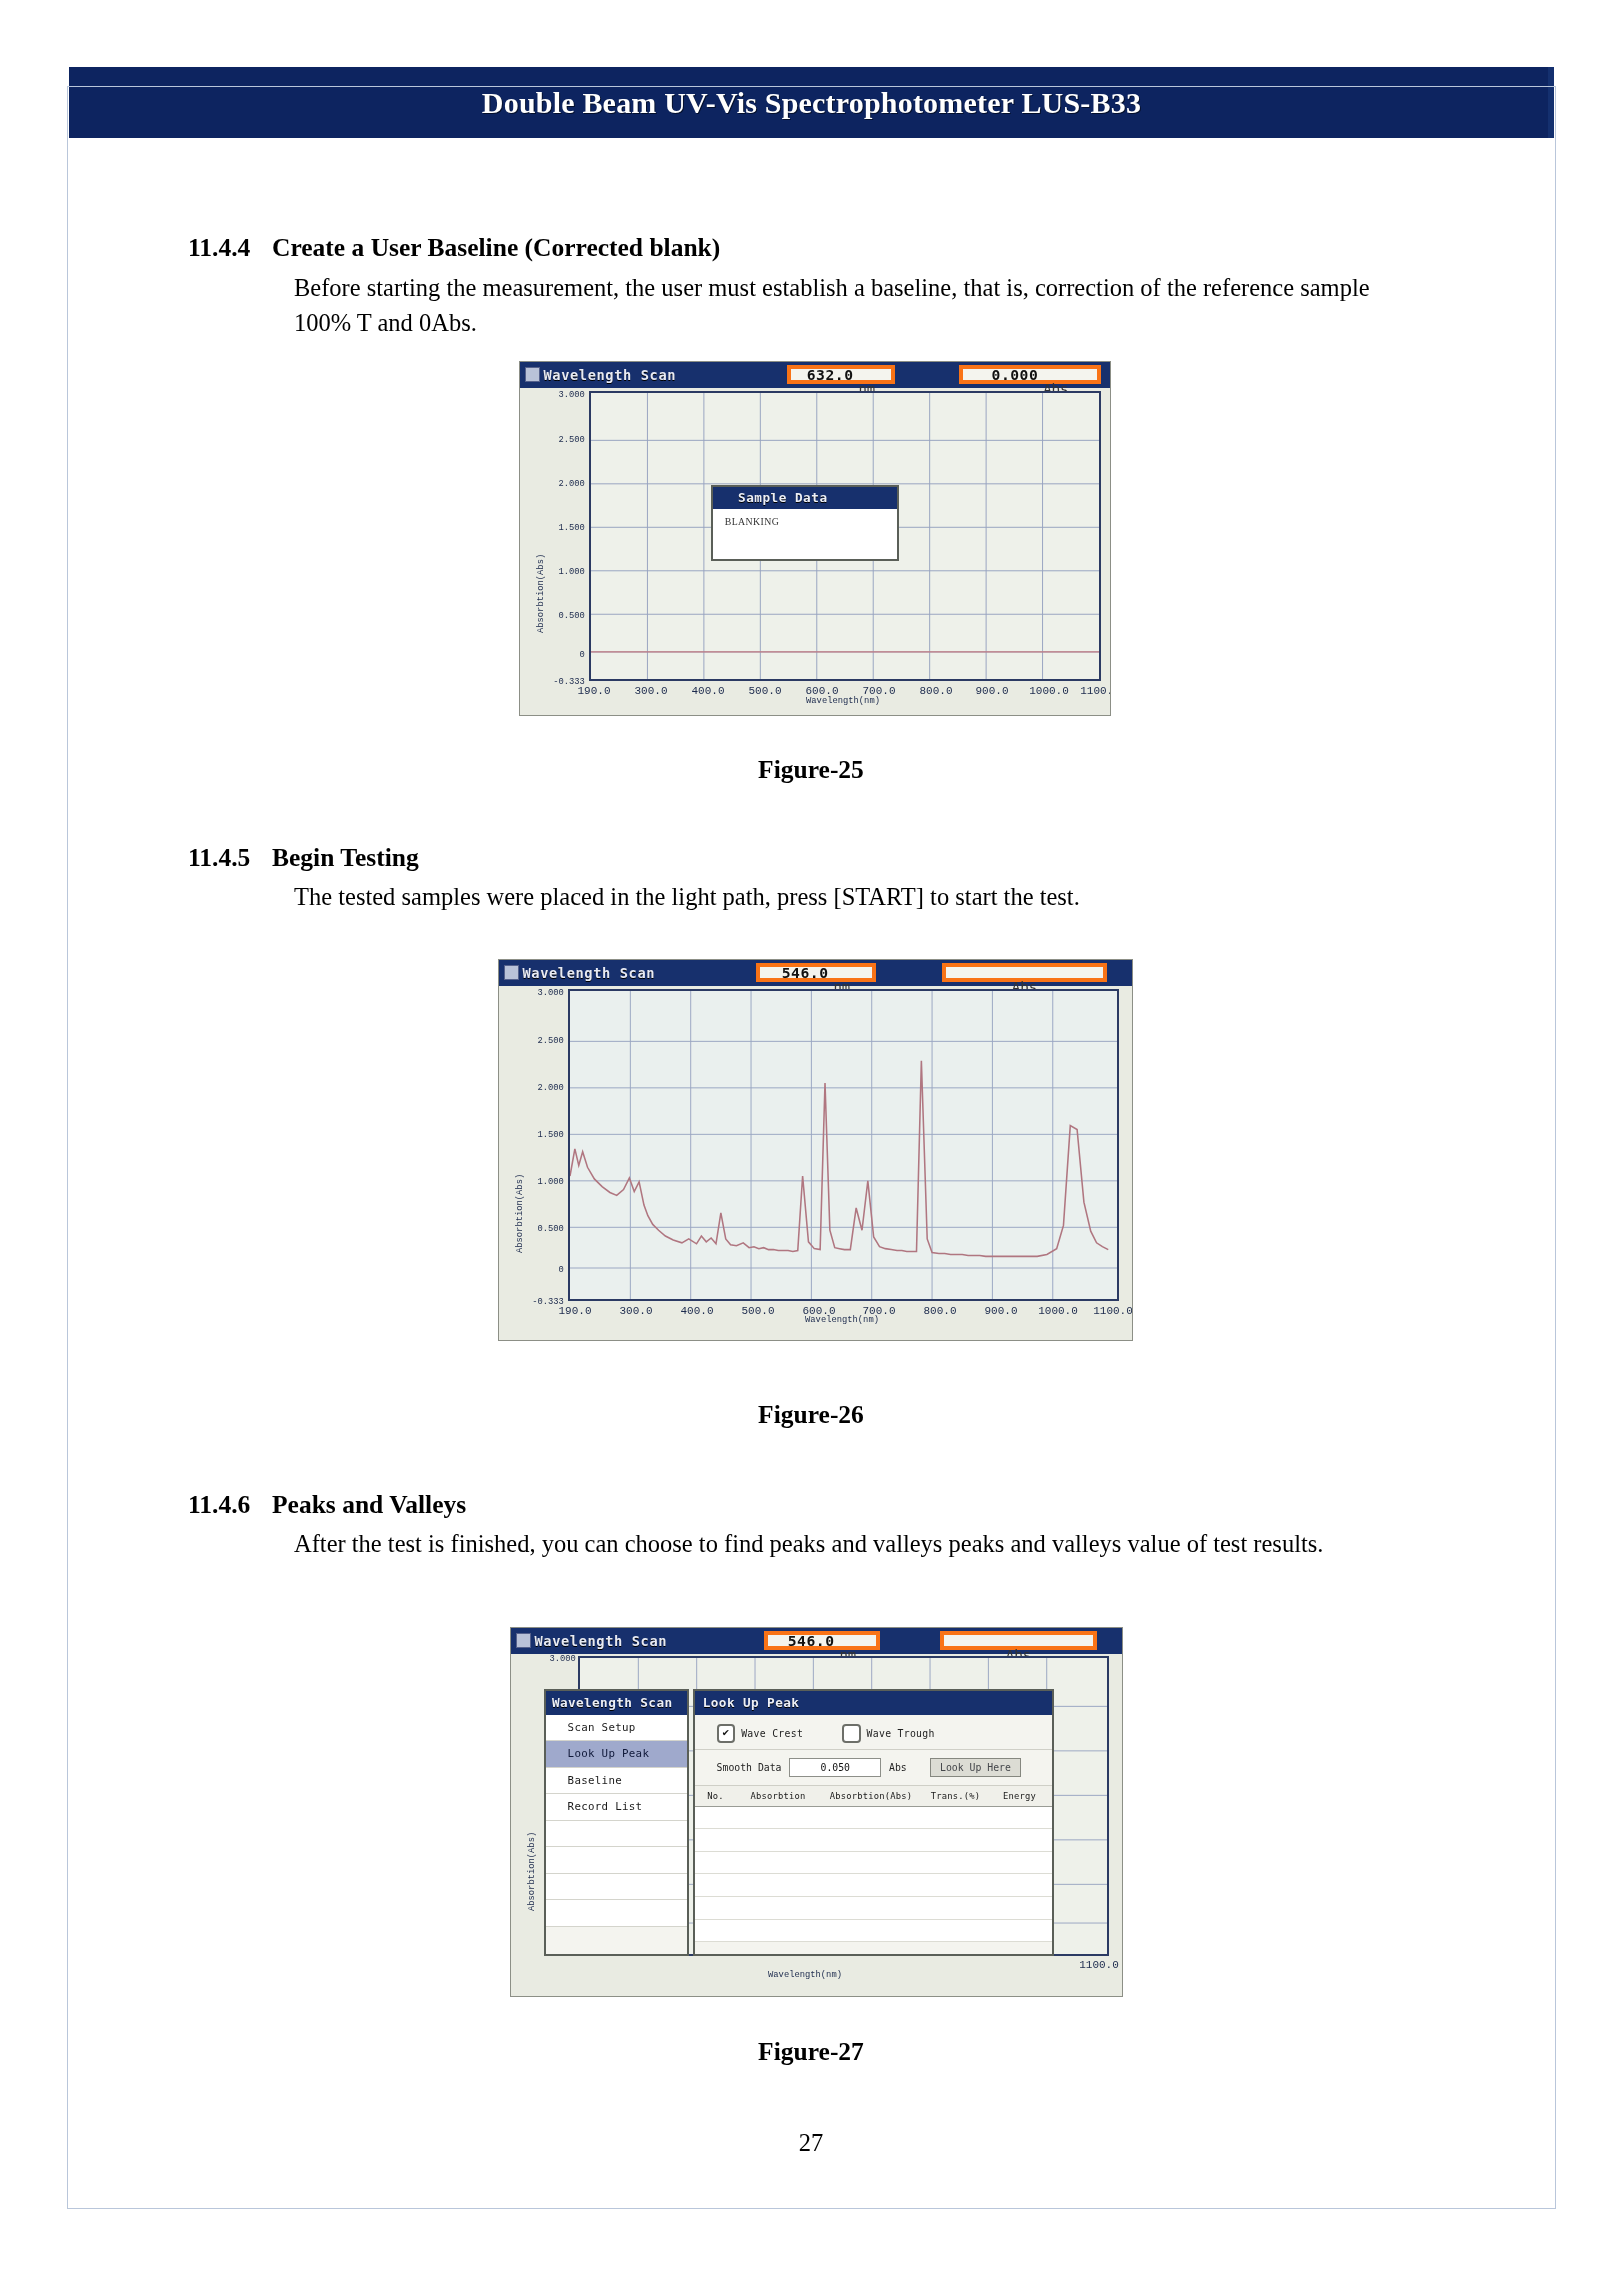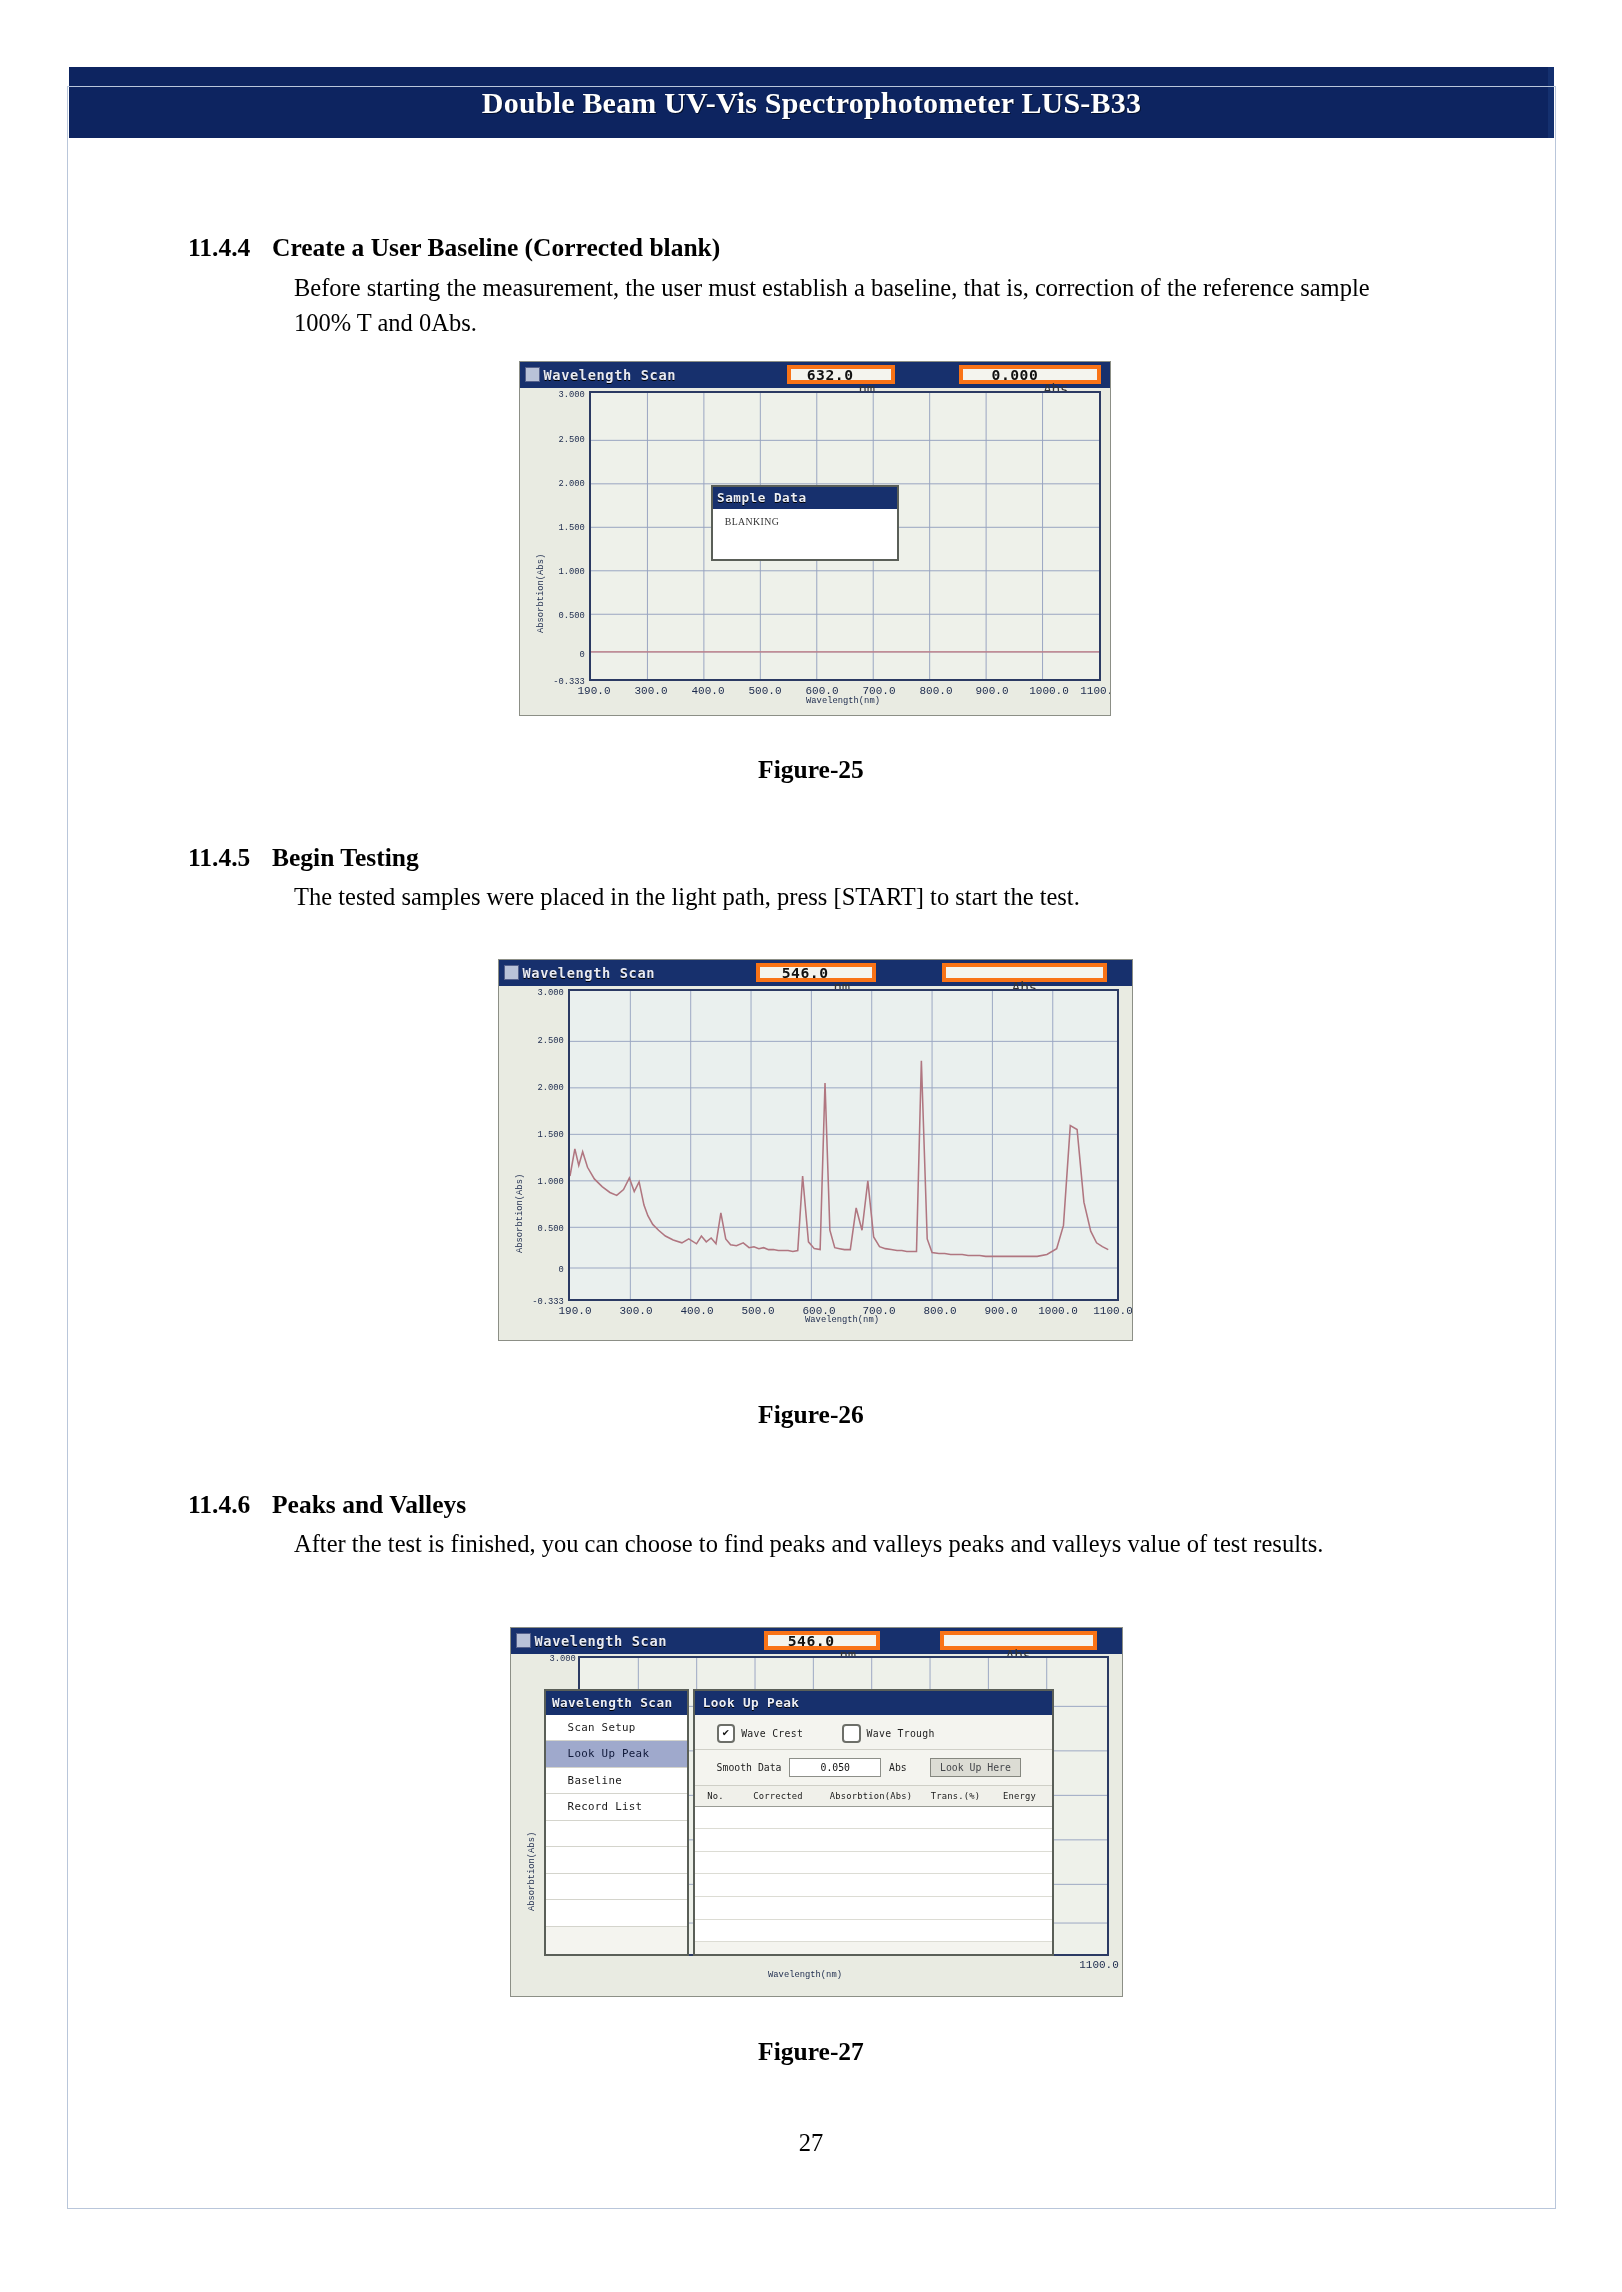--- a/index.html
+++ b/index.html
@@ -36,21 +36,21 @@
   .plotwrap{position:absolute;font-family:Liberation Mono, monospace;}
   .plotbox{position:absolute;border:2px solid #2b3a63;box-sizing:border-box;background:#eef1ea;overflow:hidden;}
   .ytick{position:absolute;right:0;transform:translateY(-50%);font-size:8.8px;color:#1c2a4d;white-space:nowrap;text-align:right;}
   .xtick{position:absolute;transform:translateX(-50%);font-size:11px;color:#1c2a4d;white-space:nowrap;}
   .axlabel-x{position:absolute;transform:translateX(-50%);font-size:8.8px;color:#1c2a4d;white-space:nowrap;}
   .axlabel-y{position:absolute;font-size:8.8px;color:#1c2a4d;white-space:nowrap;
              transform:rotate(-90deg);transform-origin:left top;}
 
   .dlg{position:absolute;background:#f2f2ec;border:2px solid #5a5f58;box-sizing:border-box;}
   .dlg .dtitle{height:21.6px;background:#17306d;color:#eceff7;font-size:12.7px;font-weight:bold;
-               display:flex;align-items:center;padding-left:4px;letter-spacing:0.5px;text-shadow:0 1px 0 #000;}
+               display:flex;align-items:center;padding-left:25px;letter-spacing:0.5px;text-shadow:0 1px 0 #000;}
   .dlg .dbody{background:#ffffff;height:calc(100% - 21.6px);font-family:Liberation Serif, serif;}
   .dlg .dbody .line{font-size:9.8px;color:#333;padding:7.8px 0 0 11.8px;letter-spacing:0.4px;}
 
   .menupanel{position:absolute;background:#f4f4ef;border:2px solid #5a5f58;box-sizing:border-box;}
   .menupanel .mtitle{height:23.5px;background:#17306d;color:#eceff7;font-size:12.7px;font-weight:bold;
                      display:flex;align-items:center;padding-left:5.9px;letter-spacing:0.4px;text-shadow:0 1px 0 #000;}
   .menu-item{height:25.5px;display:flex;align-items:center;padding-left:21.6px;font-size:10.8px;color:#1b1b1b;
              border-bottom:1px solid #d4d4cc;background:#ffffff;letter-spacing:0.3px;}
   .menu-item.sel{background:#9fa9cc;color:#10193a;}
   .menu-blank{height:25.5px;border-bottom:1px solid #d4d4cc;background:#ffffff;}
@@ -307,21 +307,21 @@
       </div>
     </div>
     <div class="fieldrow">
       <span>Smooth Data</span>
       <div class="inp">0.050</div>
       <span>Abs</span>
       <div class="btn">Look Up Here</div>
     </div>
     <div class="thead">
       <span style="width:41px;">No.</span>
-      <span style="width:84px;">Corrected</span>
+      <span style="width:84px;">Absorbtion</span>
       <span style="width:102px;">Absorbtion(Abs)</span>
       <span style="width:67px;">Trans.(%)</span>
       <span style="width:61px;">Energy</span>
     </div>
     <div class="trow"></div>
     <div class="trow"></div>
     <div class="trow"></div>
     <div class="trow"></div>
     <div class="trow"></div>
     <div class="trow"></div>

